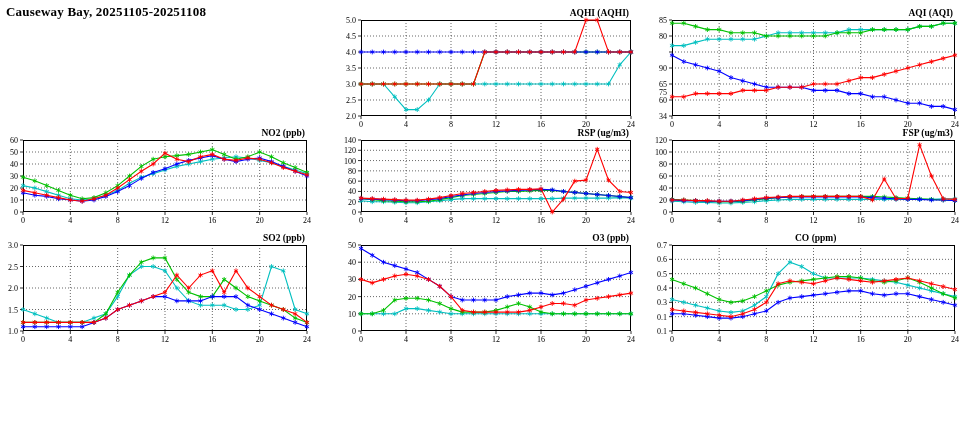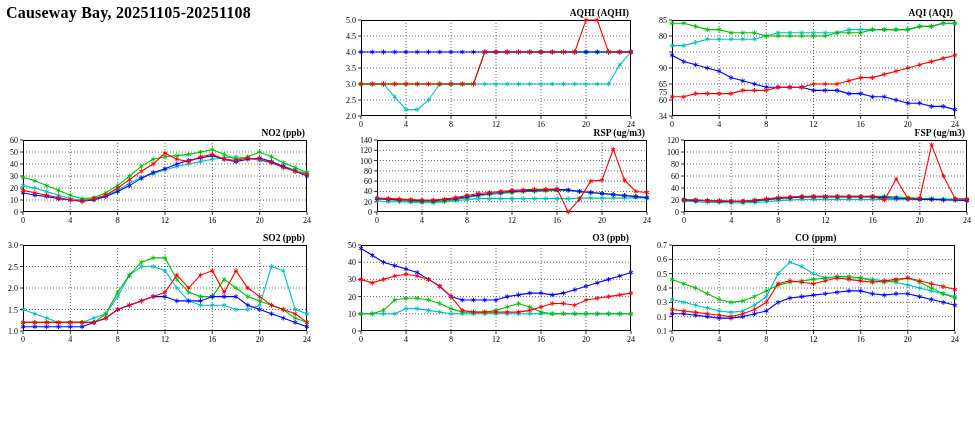--- a/index.html
+++ b/index.html
@@ -4,21 +4,21 @@
 <style>
   html,body{margin:0;padding:0;}
   body{
     width:975px;height:447px;background:#ffffff;
     font-family:"Liberation Sans", sans-serif;
     position:relative;overflow:hidden;
   }
   #title{
     position:absolute;left:6px;top:4px;
     font-family:"Liberation Serif", serif;
-    font-weight:bold;font-size:16px;color:#000;
+    font-weight:bold;font-size:13px;color:#000;
     letter-spacing:0.2px;
   }
   .panel{position:absolute;}
   .plotbox{position:absolute;border:1px solid #000;background:#fff;box-sizing:border-box;}
   .panel-title{
     position:absolute;right:1px;
     font-family:"Liberation Serif", serif;
     font-weight:bold;font-size:9.5px;color:#000;
     white-space:nowrap;
   }
@@ -220,21 +220,21 @@
     <div class="tick-label xlab" style="left: 259.667px; top: 216px;">20</div>
     <div class="tick-label xlab" style="left: 307px; top: 216px;">24</div>
     <div class="tick-label ylab" style="left: -7px; width: 25px; top: 212px;">0</div>
     <div class="tick-label ylab" style="left: -7px; width: 25px; top: 200px;">10</div>
     <div class="tick-label ylab" style="left: -7px; width: 25px; top: 188px;">20</div>
     <div class="tick-label ylab" style="left: -7px; width: 25px; top: 176px;">30</div>
     <div class="tick-label ylab" style="left: -7px; width: 25px; top: 164px;">40</div>
     <div class="tick-label ylab" style="left: -7px; width: 25px; top: 152px;">50</div>
     <div class="tick-label ylab" style="left: -7px; width: 25px; top: 140px;">60</div>
   </div>
-<div class="panel" id="panel-rsp" style="left: 16px; top: 0px; width: 905px; height: 447px;">
+<div class="panel" id="panel-rsp" style="left: 0px; top: 0px; width: 905px; height: 447px;">
     <div class="plotbox" style="left: 361px; top: 140px; width: 270px; height: 72px;"></div>
     <div class="panel-title" style="left: 471px; width: 158px; text-align: right; top: 128px;">RSP (ug/m3)</div>
     <svg width="975" height="447">
       <g>
         <line x1="361" x2="631" y1="201.71428571428572" y2="201.71428571428572" stroke="#000" stroke-width="0.6" stroke-dasharray="1,2"></line>
         <line x1="361" x2="631" y1="191.42857142857144" y2="191.42857142857144" stroke="#000" stroke-width="0.6" stroke-dasharray="1,2"></line>
         <line x1="361" x2="631" y1="181.14285714285714" y2="181.14285714285714" stroke="#000" stroke-width="0.6" stroke-dasharray="1,2"></line>
         <line x1="361" x2="631" y1="170.85714285714286" y2="170.85714285714286" stroke="#000" stroke-width="0.6" stroke-dasharray="1,2"></line>
         <line x1="361" x2="631" y1="160.57142857142856" y2="160.57142857142856" stroke="#000" stroke-width="0.6" stroke-dasharray="1,2"></line>
         <line x1="361" x2="631" y1="150.28571428571428" y2="150.28571428571428" stroke="#000" stroke-width="0.6" stroke-dasharray="1,2"></line>
@@ -287,21 +287,21 @@
     <div class="tick-label xlab" style="left: 631px; top: 216px;">24</div>
     <div class="tick-label ylab" style="left: 331px; width: 25px; top: 212px;">0</div>
     <div class="tick-label ylab" style="left: 331px; width: 25px; top: 201.714px;">20</div>
     <div class="tick-label ylab" style="left: 331px; width: 25px; top: 191.429px;">40</div>
     <div class="tick-label ylab" style="left: 331px; width: 25px; top: 181.143px;">60</div>
     <div class="tick-label ylab" style="left: 331px; width: 25px; top: 170.857px;">80</div>
     <div class="tick-label ylab" style="left: 331px; width: 25px; top: 160.571px;">100</div>
     <div class="tick-label ylab" style="left: 331px; width: 25px; top: 150.286px;">120</div>
     <div class="tick-label ylab" style="left: 331px; width: 25px; top: 140px;">140</div>
   </div>
-<div class="panel" id="panel-fsp" style="left: 0px; top: 0px; width: 963px; height: 447px; margin-left: 12px;">
+<div class="panel" id="panel-fsp" style="left: 0px; top: 0px; width: 963px; height: 447px;">
     <div class="plotbox" style="left: 672px; top: 140px; width: 283px; height: 72px;"></div>
     <div class="panel-title" style="left: 795px; width: 158px; text-align: right; top: 128px;">FSP (ug/m3)</div>
     <svg width="975" height="447">
       <g>
         <line x1="672" x2="955" y1="200" y2="200" stroke="#000" stroke-width="0.6" stroke-dasharray="1,2"></line>
         <line x1="672" x2="955" y1="188" y2="188" stroke="#000" stroke-width="0.6" stroke-dasharray="1,2"></line>
         <line x1="672" x2="955" y1="176" y2="176" stroke="#000" stroke-width="0.6" stroke-dasharray="1,2"></line>
         <line x1="672" x2="955" y1="164" y2="164" stroke="#000" stroke-width="0.6" stroke-dasharray="1,2"></line>
         <line x1="672" x2="955" y1="152" y2="152" stroke="#000" stroke-width="0.6" stroke-dasharray="1,2"></line>
         <line y1="140" y2="212" x1="719.1666666666666" x2="719.1666666666666" stroke="#000" stroke-width="0.6" stroke-dasharray="1,2"></line>

